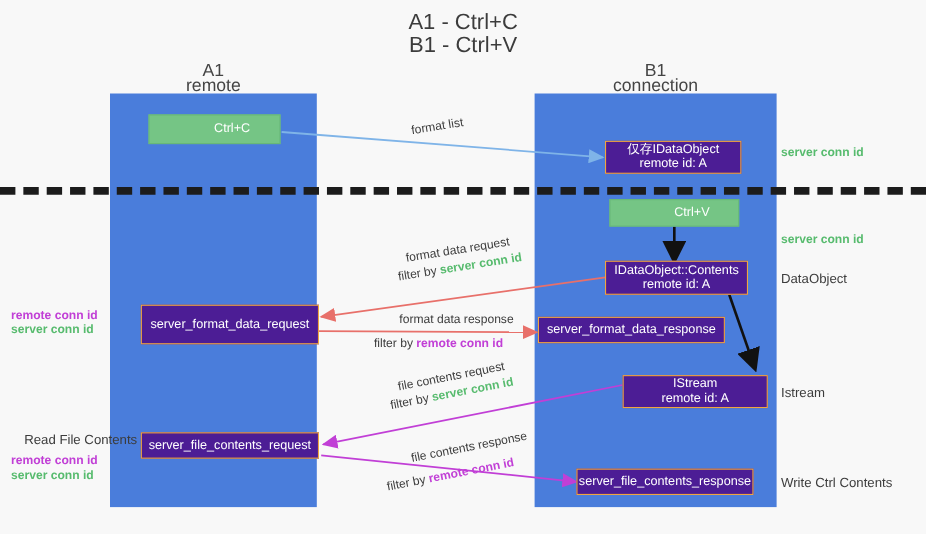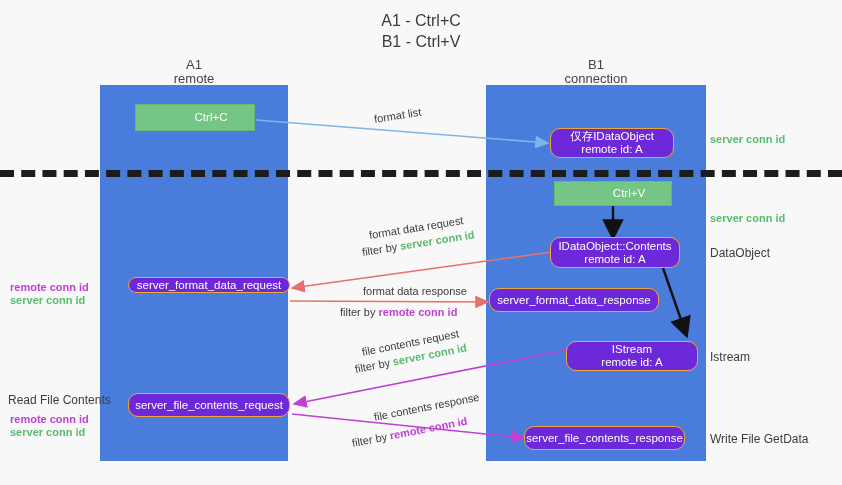--- a/index.html
+++ b/index.html
@@ -9,46 +9,46 @@
     font-family:"Liberation Sans", sans-serif;
     overflow:hidden;
     position:relative;
   }
   #stage{position:absolute;left:0;top:0;width:842px;height:485px;}
   .abs{position:absolute;}
 
   
   .title{
     left:0;top:10px;width:842px;text-align:center;
-    font-size:16px;color:#3c3c3c;line-height:21px;
+    font-size:20px;color:#3c3c3c;line-height:21px;
   }
 
   
   .colhead{
-    text-align:center;font-size:13px;color:#444;line-height:14px;
+    text-align:center;font-size:16px;color:#444;line-height:14px;
   }
 
   
   .lane{background:#4a7ddb;}
 
   
   .divider{
     left:0;top:170px;width:842px;height:0;
     border-top:7px dashed #1c1c1c;
   }
 
   
   .box{
     box-sizing:border-box;
     display:flex;align-items:center;justify-content:center;
     text-align:center;color:#ffffff;font-size:11.5px;line-height:13px;
     border:1px solid rgba(0,0,0,0.12);
   }
   .box.green{background:#75c585;border-color:#68b878;padding-left:32px;}
-  .box.orange{background:#6d28d9;border-color:#f0a63f;border-radius:10px;}
+  .box.orange{background:#4c1d95;border-color:#f0a63f;}
 
   
   .lbl{font-size:11px;color:#3c3c3c;line-height:14px;white-space:nowrap;}
   .lbl.green{color:#57bb6e;font-weight:bold;}
   .lbl.purple{color:#c13fd6;font-weight:bold;}
   .lbl.side{font-size:12px;color:#3c3c3c;}
   .rot-a{transform:rotate(-9deg);transform-origin:left center;}
   .rot-b{transform:rotate(-11deg);transform-origin:left center;}
 
   svg.edges{position:absolute;left:0;top:0;width:842px;height:485px;
@@ -120,21 +120,21 @@
 
   <div class="abs box green" style="left:554px;top:181px;width:118px;height:25px;">
     <span>Ctrl+V</span>
   </div>
 
   <div class="abs box orange" style="left:550px;top:237px;width:130px;height:31px;flex-direction:column;">
     <span>IDataObject::Contents</span>
     <span>remote id: A</span>
   </div>
 
-  <div class="abs box orange" style="left:128px;top:277px;width:162px;height:16px;justify-content:center;">
+  <div class="abs box orange" style="left:128px;top:277px;width:162px;height:36px;justify-content:center;">
     <span>server_format_data_request</span>
   </div>
 
   <div class="abs box orange" style="left:489px;top:288px;width:170px;height:24px;">
     <span>server_format_data_response</span>
   </div>
 
   <div class="abs box orange" style="left:566px;top:341px;width:132px;height:30px;flex-direction:column;">
     <span>IStream</span>
     <span>remote id: A</span>
@@ -167,22 +167,22 @@
 
   <div class="abs lbl rot-b" style="left:374px;top:410px;">file contents response</div>
   <div class="abs lbl rot-b" style="left:352px;top:436px;">
     <span>filter by </span><span class="lbl purple">remote conn id</span>
   </div>
 
   <div class="abs lbl green" style="left:710px;top:132px;">server conn id</div>
   <div class="abs lbl green" style="left:710px;top:211px;">server conn id</div>
   <div class="abs lbl side" style="left:710px;top:246px;">DataObject</div>
   <div class="abs lbl side" style="left:710px;top:350px;">Istream</div>
-  <div class="abs lbl side" style="left:710px;top:432px;">Write File GetData</div>
+  <div class="abs lbl side" style="left:710px;top:432px;">Write Ctrl Contents</div>
 
   <div class="abs lbl purple" style="left:10px;top:280px;">remote conn id</div>
   <div class="abs lbl green" style="left:10px;top:293px;">server conn id</div>
 
-  <div class="abs lbl side" style="left:8px;top:393px;text-align:center;">Read File Contents</div>
+  <div class="abs lbl side" style="left:22px;top:393px;text-align:center;">Read File Contents</div>
   <div class="abs lbl purple" style="left:10px;top:412px;">remote conn id</div>
   <div class="abs lbl green" style="left:10px;top:425px;">server conn id</div>
 
 </div>
 
 </body></html>

